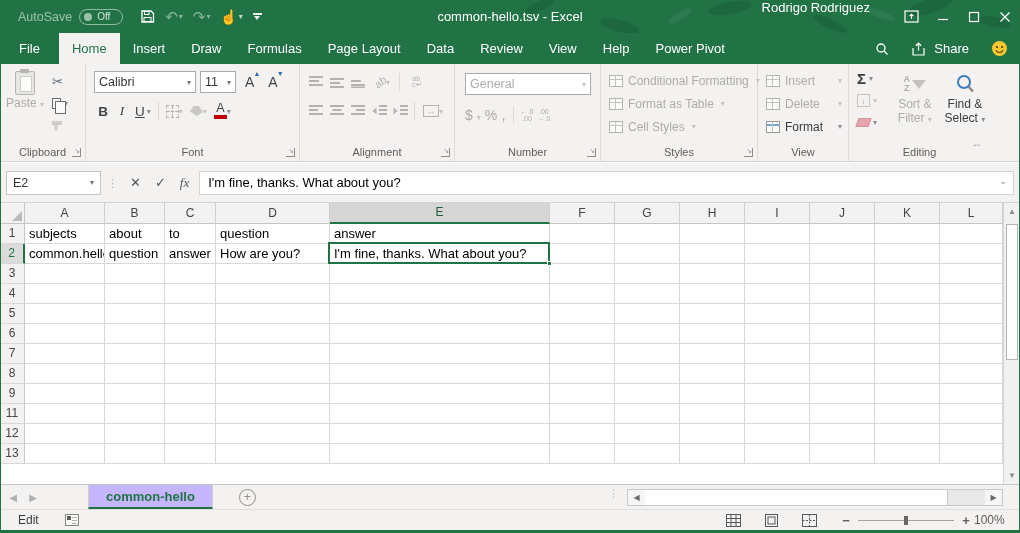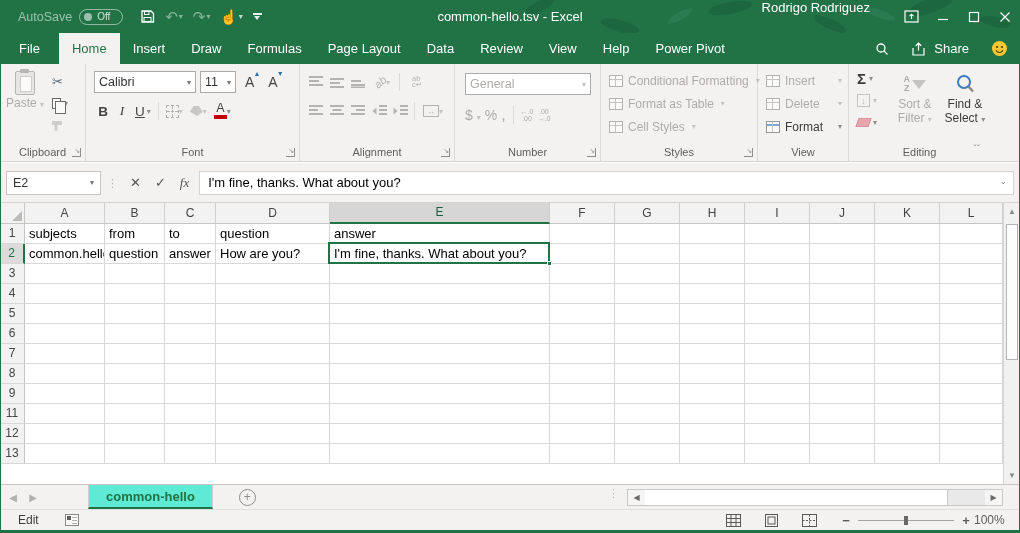--- a/index.html
+++ b/index.html
@@ -138,21 +138,21 @@
   .cell.editing::after{content:"";position:absolute;left:-2px;top:-2px;right:-1px;bottom:-1px;border:2px solid #217346;pointer-events:none;}
   .fillhandle{position:absolute;right:-3px;bottom:-3px;width:5px;height:5px;background:#217346;border:1px solid #fff;z-index:4;}
   .vscroll{position:absolute;right:0;top:0;width:17px;height:281px;background:#f1f1f1;border-left:1px solid #d4d4d4;}
   .vs-arrow{height:17px;display:flex;align-items:center;justify-content:center;color:#8a8a8a;font-size:8px;}
   .vs-thumb{position:absolute;left:2px;top:21px;width:12px;height:136px;background:#fdfdfd;border:1px solid #b5b5b5;}
   .vs-down{position:absolute;bottom:0;left:0;right:0;}
   
   .sheetbar{position:absolute;left:0;top:484px;width:1020px;height:25px;background:#f3f2f1;
     border-top:1px solid #c6c6c6;display:flex;align-items:stretch;}
   .nav-ar{display:flex;align-items:center;justify-content:center;width:26px;color:#b0b0b0;font-size:10px;}
-  .sheettab{margin-left:42px;display:flex;align-items:center;padding:0 17px;background:#5eead4;
+  .sheettab{margin-left:42px;display:flex;align-items:center;padding:0 17px;background:#c4b5fd;
     border-left:1px solid #cfcfcf;border-right:1px solid #cfcfcf;border-bottom:2px solid #217346;
     color:#217346;font-weight:bold;font-size:13px;}
   .addsheet{width:17px;height:17px;border:1px solid #8f8d8b;border-radius:50%;color:#8f8d8b;
     display:flex;align-items:center;justify-content:center;font-size:12px;margin:auto 0 auto 26px;line-height:15px;}
   .sb-dots{position:absolute;left:608px;top:4px;color:#b5b3b1;font-size:11px;line-height:9px;}
   .hscroll{position:absolute;left:627px;top:4px;width:376px;height:17px;background:#e9e9e9;border:1px solid #c8c8c8;}
   .hs-ar{position:absolute;top:0;width:17px;height:15px;display:flex;align-items:center;justify-content:center;color:#6a6a6a;font-size:8px;background:#f5f5f5;}
   .hs-thumb{position:absolute;left:17px;top:0;width:303px;height:15px;background:#fff;border-right:1px solid #c8c8c8;}
   
   .statusbar{position:absolute;left:0;top:509px;width:1020px;height:21px;background:#f3f2f1;
@@ -579,21 +579,21 @@
         <div class="col-hdr" style="width: 65px;">H</div>
         <div class="col-hdr" style="width: 65px;">I</div>
         <div class="col-hdr" style="width: 65px;">J</div>
         <div class="col-hdr" style="width: 65px;">K</div>
         <div class="col-hdr" style="width: 63px;">L</div>
       </div>
     <div id="grid-body">
         <div class="grid-row">
           <div class="row-hdr">1</div>
           <div class="cell" style="width: 80px;">subjects</div>
-          <div class="cell" style="width: 60px;">from</div>
+          <div class="cell" style="width: 60px;">about</div>
           <div class="cell" style="width: 51px;">to</div>
           <div class="cell" style="width: 114px;">question</div>
           <div class="cell" style="width: 220px;">answer</div>
           <div class="cell" style="width: 65px;"></div>
           <div class="cell" style="width: 65px;"></div>
           <div class="cell" style="width: 65px;"></div>
           <div class="cell" style="width: 65px;"></div>
           <div class="cell" style="width: 65px;"></div>
           <div class="cell" style="width: 65px;"></div>
           <div class="cell" style="width: 63px;"></div>

